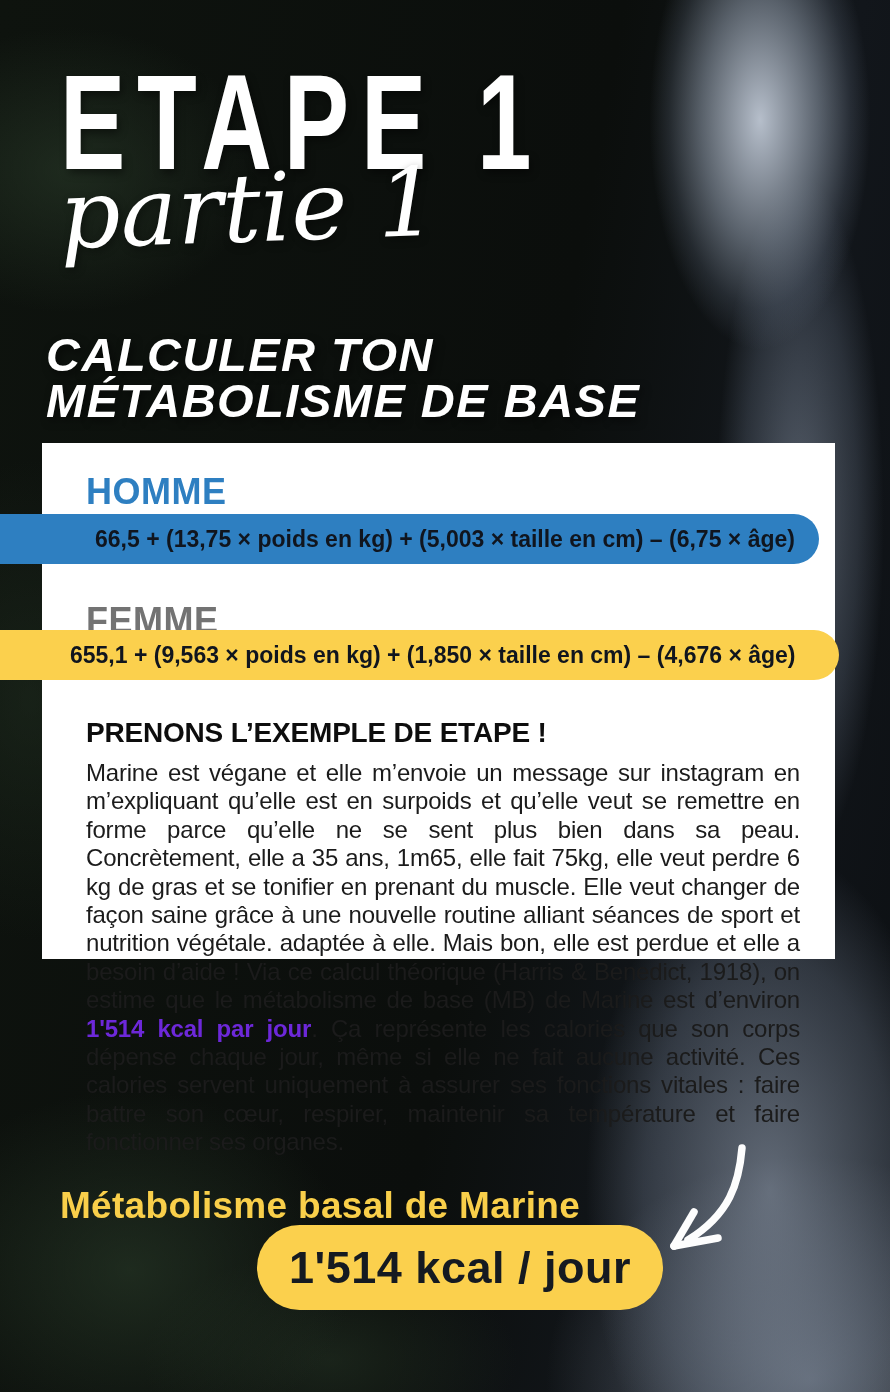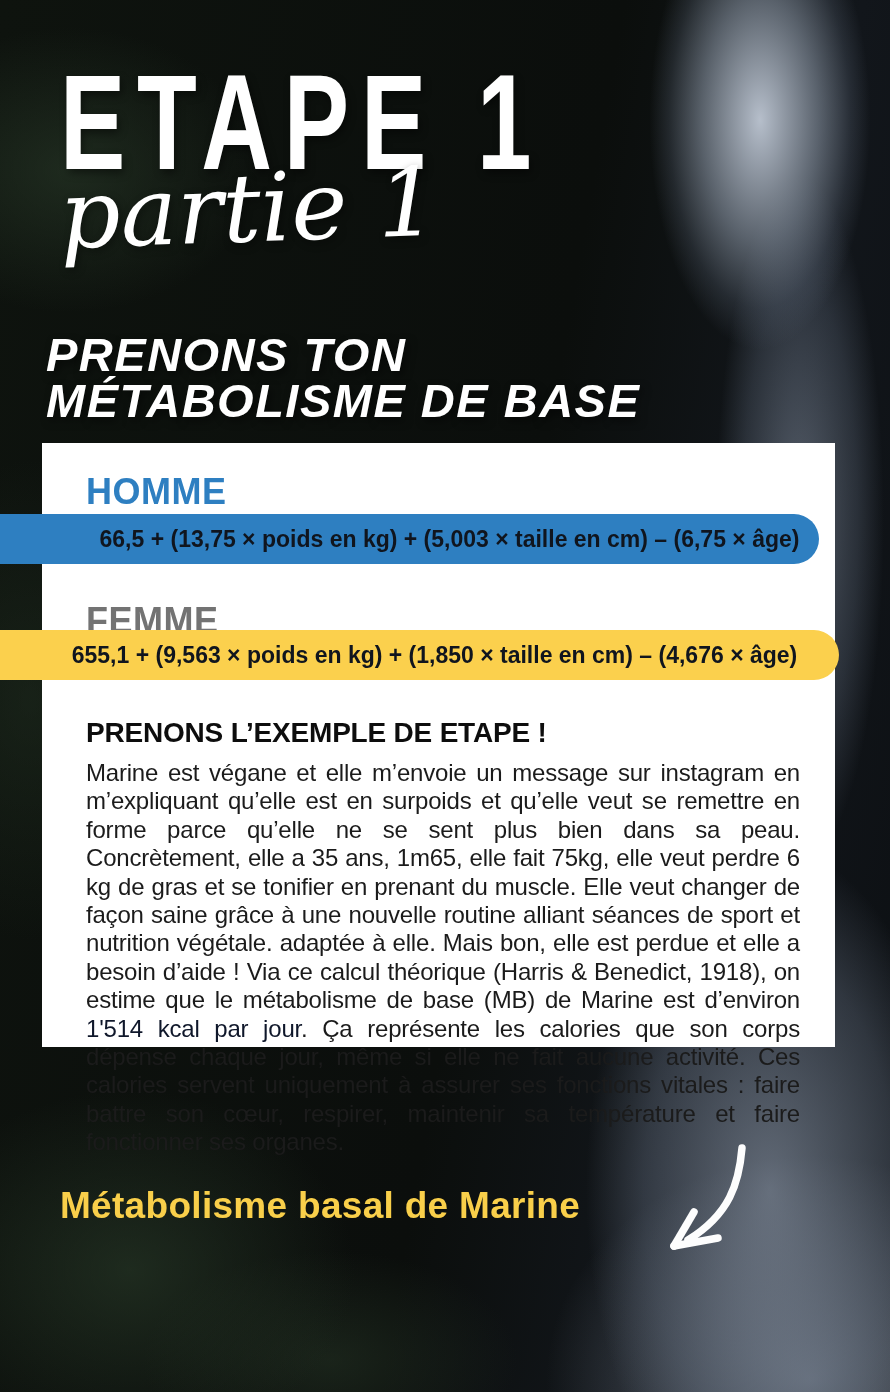--- a/index.html
+++ b/index.html
@@ -33,48 +33,48 @@
     transform:rotate(-2deg);transform-origin:left top;
     text-shadow:2px 3px 8px rgba(0,0,0,.4);
   }
   .main-heading{
     position:absolute;left:46px;top:332px;
     color:#fff;font-weight:900;font-style:italic;
     font-size:47px;line-height:46px;letter-spacing:1.5px;
     text-shadow:3px 4px 8px rgba(0,0,0,.5);
   }
   .card{
-    position:absolute;left:42px;top:443px;width:793px;height:604px;
+    position:absolute;left:42px;top:443px;width:793px;height:516px;
     background:#fff;
   }
   .sex-label{
     position:absolute;left:44px;font-weight:900;font-size:36px;line-height:1;
     letter-spacing:.5px;
   }
   .sex-label.homme{top:31px;color:#2e7fc1;}
   .sex-label.femme{top:160px;color:#737373;}
   .pill{
     position:absolute;left:-42px;height:50px;
-    display:flex;align-items:center;justify-content:center;
+    display:flex;align-items:center;
     border-radius:0 25px 25px 0;
     font-weight:700;font-size:23px;color:#10151e;
     box-sizing:border-box;white-space:nowrap;
   }
   .pill.blue{top:71px;width:819px;background:#2e7fc1;padding-left:95px;padding-right:15px;}
   .pill.yellow{top:187px;width:839px;background:#fbd04d;padding-left:70px;padding-right:40px;}
   .example-heading{
     position:absolute;left:44px;top:276px;
     color:#0d0d0d;font-weight:900;font-size:28px;line-height:1;letter-spacing:-.2px;
   }
   .body-text{
     position:absolute;left:44px;top:316px;width:714px;
     color:#1b1b1b;font-size:24px;line-height:28.4px;
     text-align:justify;margin:0;letter-spacing:-.2px;
   }
-  .body-text .bold{font-weight:400;color:#0f172a;}
+  .body-text .bold{font-weight:700;color:#6d28d9;}
   .result-label{
     position:absolute;left:60px;top:1187px;width:793px;
     color:#f9cf4a;font-weight:800;font-size:37px;line-height:1;
     letter-spacing:.3px;
   }
   .result-pill{
     position:absolute;left:257px;top:1225px;width:406px;height:85px;
     background:#fbd04d;border-radius:43px;
     display:flex;align-items:center;justify-content:center;
     color:#151a21;font-weight:800;font-size:45px;letter-spacing:.5px;
@@ -84,21 +84,21 @@
 </style>
 </head>
 <body>
 
 <div class="stage">
 
   <div class="step-title">ETAPE 1</div>
   <div class="step-subtitle">partie 1</div>
 
   <div class="main-heading">
-    <span>PRENONS TON</span><br>
+    <span>CALCULER TON</span><br>
     <span>MÉTABOLISME DE BASE</span>
   </div>
 
   <div class="card">
     <div class="sex-label homme">HOMME</div>
     <div class="pill blue">
       <span>66,5 + (13,75 × poids en kg) + (5,003 × taille en cm) – (6,75 × âge)</span>
     </div>
 
     <div class="sex-label femme">FEMME</div>
@@ -106,20 +106,23 @@
       <span>655,1 + (9,563 × poids en kg) + (1,850 × taille en cm) – (4,676 × âge)</span>
     </div>
 
     <div class="example-heading">PRENONS L’EXEMPLE DE ETAPE !</div>
 
     <p class="body-text"><span>Marine est végane et elle m’envoie un message sur instagram en m’expliquant qu’elle est en surpoids et qu’elle veut se remettre en forme parce qu’elle ne se sent plus bien dans sa peau. Concrètement, elle a 35 ans, 1m65, elle fait 75kg, elle veut perdre 6 kg de gras et se tonifier en prenant du muscle. Elle veut changer de façon saine grâce à une nouvelle routine alliant séances de sport et nutrition végétale. adaptée à elle. Mais bon, elle est perdue et elle a besoin d’aide ! Via ce calcul théorique (Harris &amp; Benedict, 1918), on estime que le métabolisme de base (MB) de Marine est d’environ </span><span class="bold">1'514 kcal par jour</span><span>. Ça représente les calories que son corps dépense chaque jour, même si elle ne fait aucune activité. Ces calories servent uniquement à assurer ses fonctions vitales : faire battre son cœur, respirer, maintenir sa température et faire fonctionner ses organes.</span></p>
   </div>
 
   <div class="result-label">Métabolisme basal de Marine</div>
 
+  <div class="result-pill">
+    <span>1'514 kcal / jour</span>
+  </div>
 
   <svg class="arrow-svg" viewBox="0 0 130 125" fill="none">
     <path d="M 106 10 C 103 45, 94 76, 52 102" stroke="#fdfdfd" stroke-width="7.5" stroke-linecap="round"></path>
     <path d="M 38 108 L 58 74" stroke="#fdfdfd" stroke-width="7.5" stroke-linecap="round"></path>
     <path d="M 38 108 L 82 100" stroke="#fdfdfd" stroke-width="7.5" stroke-linecap="round"></path>
   </svg>
 
 </div>
 
 </body></html>

